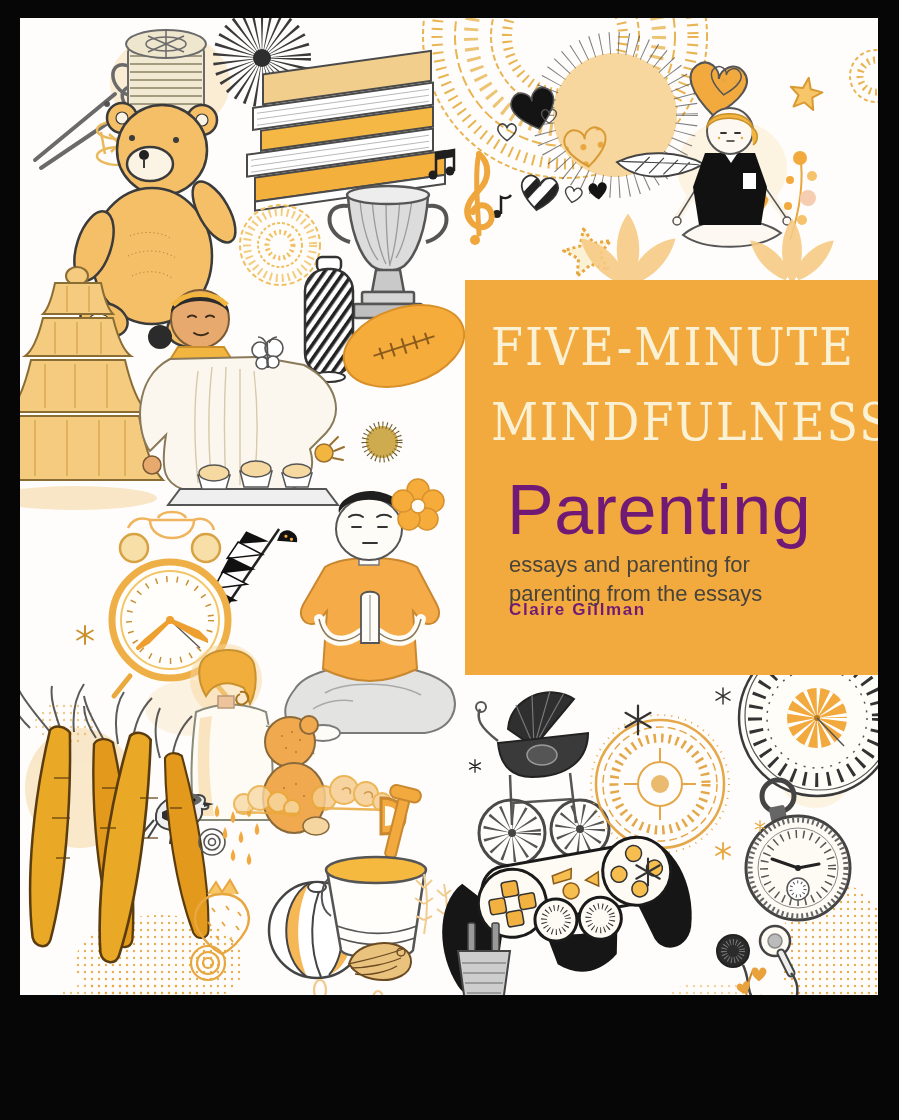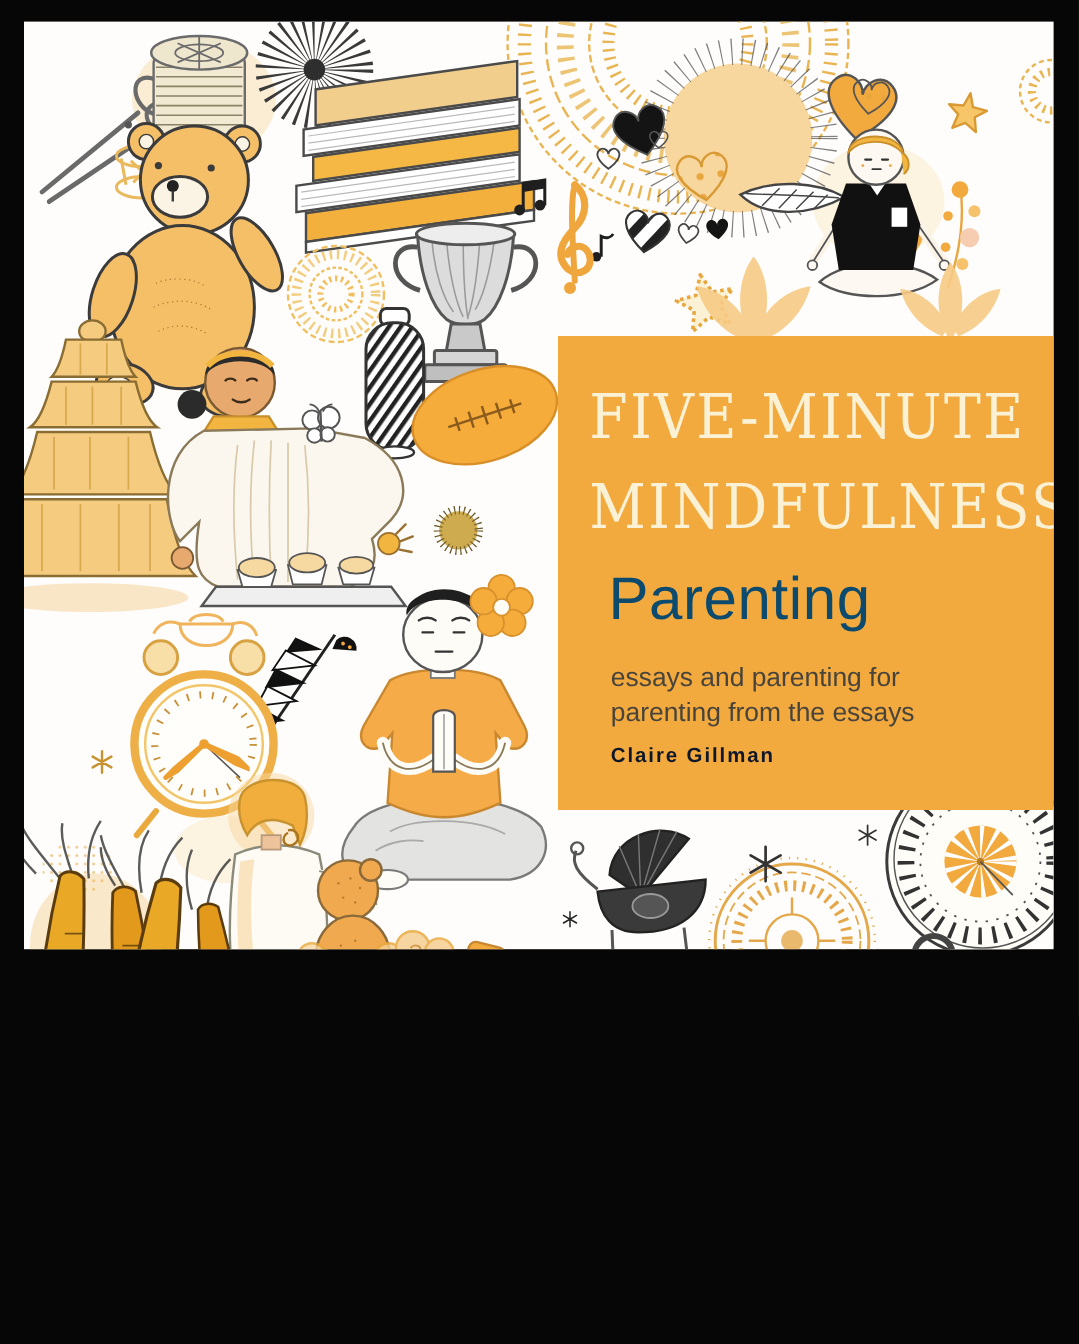--- a/index.html
+++ b/index.html
@@ -1,26 +1,26 @@
 <!DOCTYPE html>
 <html><head>
 <meta charset="utf-8">
 <style>
   html,body{margin:0;padding:0;background:#1a1a1a;}
   .cover{position:relative;width:899px;height:1120px;background:#060606;overflow:hidden;
          font-family:"Liberation Sans",sans-serif;}
-  .canvas{position:absolute;left:20px;top:18px;width:858px;height:773px;background:#FEFDFB;overflow:hidden;}
+  .canvas{position:absolute;left:20px;top:18px;width:858px;height:977px;background:#FEFDFB;overflow:hidden;}
   svg.art{position:absolute;left:0;top:0;width:858px;height:1003px;}
   .panel{position:absolute;left:445px;top:262px;width:413px;height:395px;background:#F2A93E;}
   .series{position:absolute;left:26px;top:30px;font-family:"DejaVu Serif",serif;font-weight:400;
           font-size:46px;line-height:67px;letter-spacing:2px;color:#FBF2D6;
           transform:scaleY(1.12);transform-origin:0 0;white-space:nowrap;}
-  .booktitle{position:absolute;left:42px;top:190px;font-size:50px;font-weight:400;color:#0c4a6e;letter-spacing:0.5px;}
+  .booktitle{position:absolute;left:42px;top:190px;font-size:70px;font-weight:400;color:#701a75;letter-spacing:0.5px;}
   .subtitle{position:absolute;left:44px;top:270px;font-size:22px;line-height:29px;color:#48443B;}
-  .author{position:absolute;left:44px;top:340px;font-size:17px;font-weight:bold;letter-spacing:1.6px;color:#0f172a;}
+  .author{position:absolute;left:44px;top:320px;font-size:17px;font-weight:bold;letter-spacing:1.6px;color:#701a75;}
 </style>
 </head>
 <body>
 
 <div class="cover">
   <div class="canvas">
 
   <svg class="art" viewBox="0 0 858 1003">
     <defs>
       <path id="heartP" d="M10 17C2 11 0 6 3 3C6 0 10 3 10 6C10 3 14 0 17 3C20 6 18 11 10 17Z"></path>

